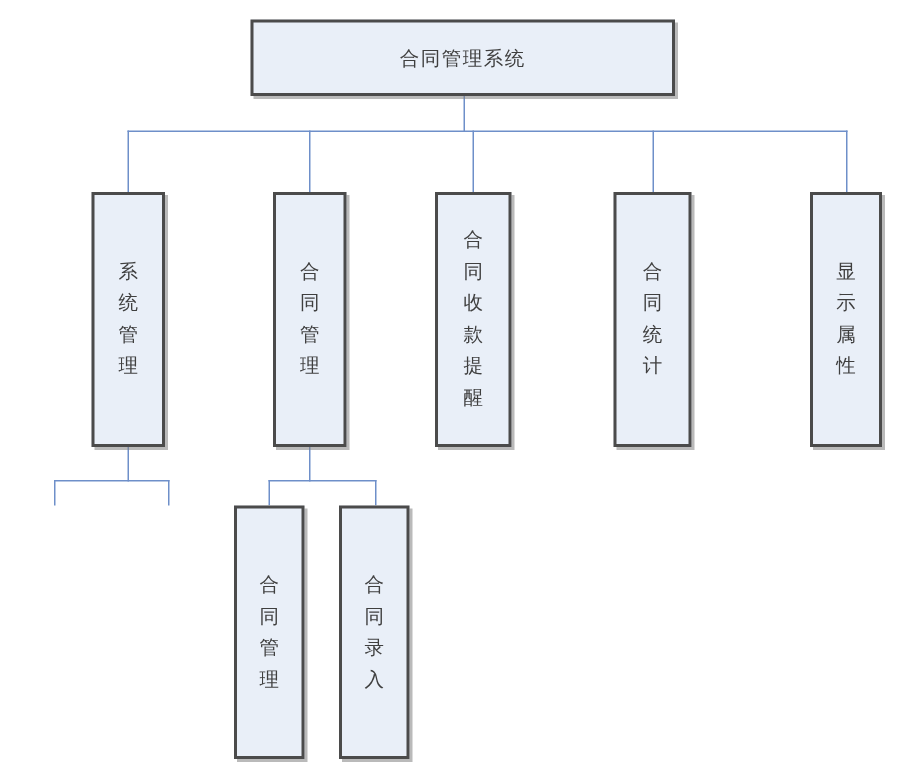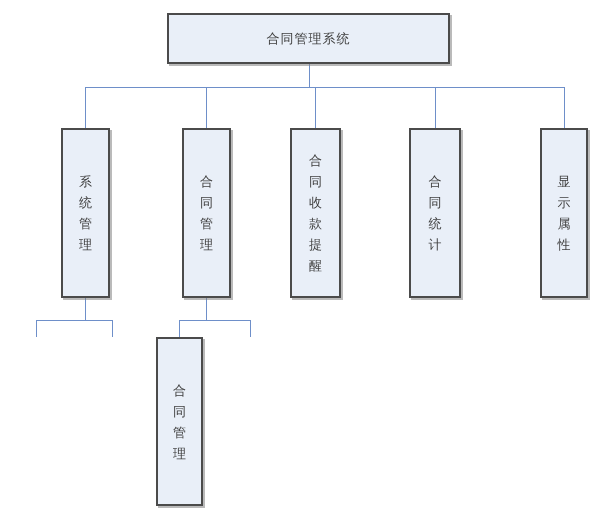--- a/index.html
+++ b/index.html
@@ -120,14 +120,17 @@
   <div class="node" id="l2-4">
     <span class="vtext">合同统计</span>
   </div>
   <div class="node" id="l2-5">
     <span class="vtext">显示属性</span>
   </div>
 
   <div class="node" id="l3-3">
     <span class="vtext">合同管理</span>
   </div>
+  <div class="node" id="l3-4">
+    <span class="vtext">合同录入</span>
+  </div>
 
 </div>
 
 </body></html>

